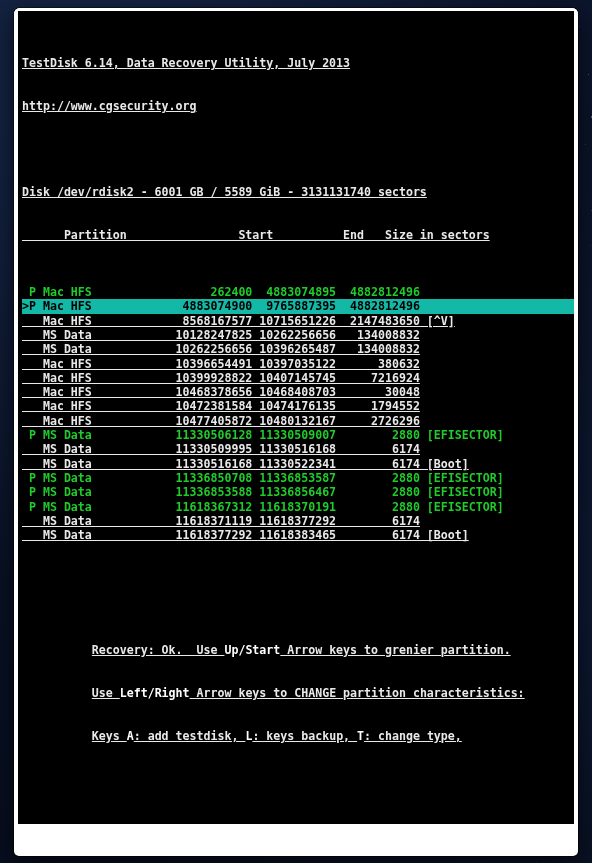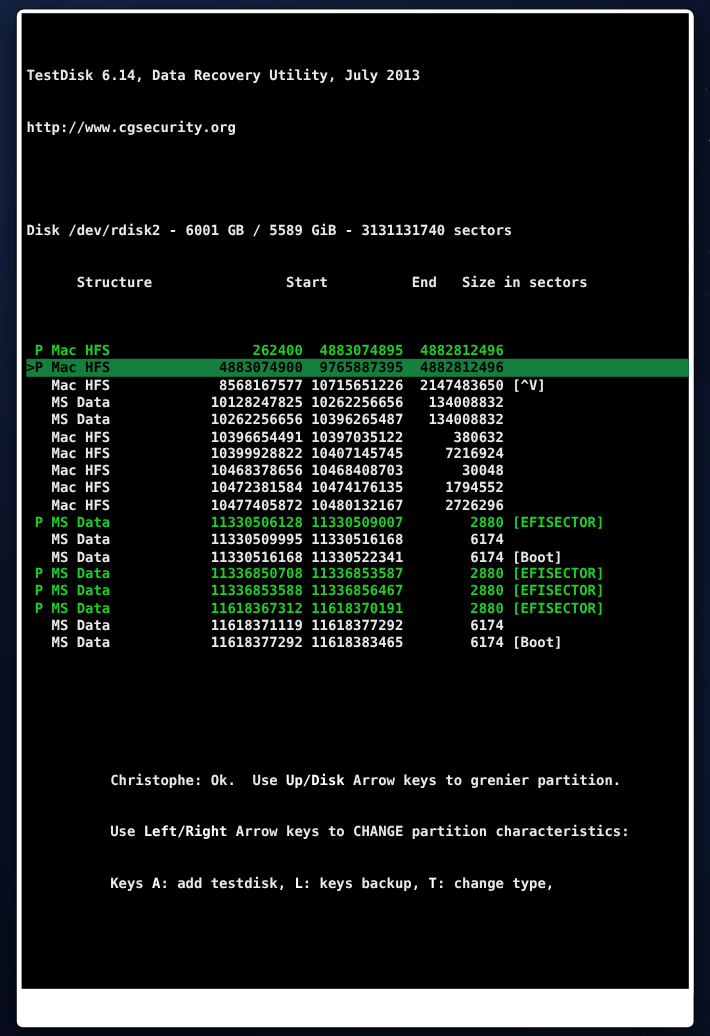--- a/index.html
+++ b/index.html
@@ -127,24 +127,24 @@
     line-height: 14.32px;
     color: #e6e6e6;
     white-space: pre;
     letter-spacing: 0px;
     padding-left: 4px;
     font-weight: 700;
   }
   .row { height: 14.32px; }
   .blank { height: 14.32px; }
 
-  .c-white  { color: #e9e9e9; }
+  .c-white  { color: #e9e9e9; text-decoration: underline; }
   .c-green  { color: #1fcc2a; }
   .sel {
-    background: #15803d;
+    background: #14b8a6;
     color: #000000;
     display: inline-block;
   }
   b.key { font-weight: 700; color: #ffffff; }
 </style>
 </head>
 <body>
 
 <div id="desktop">
     <div class="star" style="width: 1px; height: 1px; left: 590.72px; top: 210.204px; opacity: 0.39;"></div>
@@ -243,28 +243,28 @@
 
 
   <div id="termwrap">
     <div id="term">
       <div id="screen">
 
         <div class="row"><span class="c-white">TestDisk 6.14, Data Recovery Utility, July 2013</span></div>
         <div class="row"><span class="c-white">http://www.cgsecurity.org</span></div>
         <div class="blank"></div>
         <div class="row"><span class="c-white">Disk /dev/rdisk2 - 6001 GB / 5589 GiB - 3131131740 sectors</span></div>
-        <div class="row"><span class="c-white">      Structure                Start          End   Size in sectors</span></div>
+        <div class="row"><span class="c-white">      Partition                Start          End   Size in sectors</span></div>
 
         <div id="partition-rows"><div class="row"><span class="c-green"> P Mac HFS                 262400  4883074895  4882812496</span></div><div class="row"><span class="sel">&gt;P Mac HFS             4883074900  9765887395  4882812496                       </span></div><div class="row"><span class="c-white">   Mac HFS             8568167577 10715651226  2147483650 [^V]</span></div><div class="row"><span class="c-white">   MS Data            10128247825 10262256656   134008832</span></div><div class="row"><span class="c-white">   MS Data            10262256656 10396265487   134008832</span></div><div class="row"><span class="c-white">   Mac HFS            10396654491 10397035122      380632</span></div><div class="row"><span class="c-white">   Mac HFS            10399928822 10407145745     7216924</span></div><div class="row"><span class="c-white">   Mac HFS            10468378656 10468408703       30048</span></div><div class="row"><span class="c-white">   Mac HFS            10472381584 10474176135     1794552</span></div><div class="row"><span class="c-white">   Mac HFS            10477405872 10480132167     2726296</span></div><div class="row"><span class="c-green"> P MS Data            11330506128 11330509007        2880 [EFISECTOR]</span></div><div class="row"><span class="c-white">   MS Data            11330509995 11330516168        6174</span></div><div class="row"><span class="c-white">   MS Data            11330516168 11330522341        6174 [Boot]</span></div><div class="row"><span class="c-green"> P MS Data            11336850708 11336853587        2880 [EFISECTOR]</span></div><div class="row"><span class="c-green"> P MS Data            11336853588 11336856467        2880 [EFISECTOR]</span></div><div class="row"><span class="c-green"> P MS Data            11618367312 11618370191        2880 [EFISECTOR]</span></div><div class="row"><span class="c-white">   MS Data            11618371119 11618377292        6174</span></div><div class="row"><span class="c-white">   MS Data            11618377292 11618383465        6174 [Boot]</span></div></div>
 
         <div id="filler" style="height: 0px;"></div>
 
         <div class="row">
-          <span class="c-white">Christophe: Ok.  Use </span><b class="key">Up/Disk</b><span class="c-white"> Arrow keys to grenier partition.</span>
+          <span class="c-white">Recovery: Ok.  Use </span><b class="key">Up/Start</b><span class="c-white"> Arrow keys to grenier partition.</span>
         </div>
         <div class="row">
           <span class="c-white">Use </span><b class="key">Left/Right</b><span class="c-white"> Arrow keys to CHANGE partition characteristics:</span>
         </div>
         <div class="row">
           <span class="c-white">Keys </span><b class="key">A</b><span class="c-white">: add testdisk, </span><b class="key">L</b><span class="c-white">: keys backup, </span><b class="key">T</b><span class="c-white">: change type,</span>
         </div>
         
         
 

